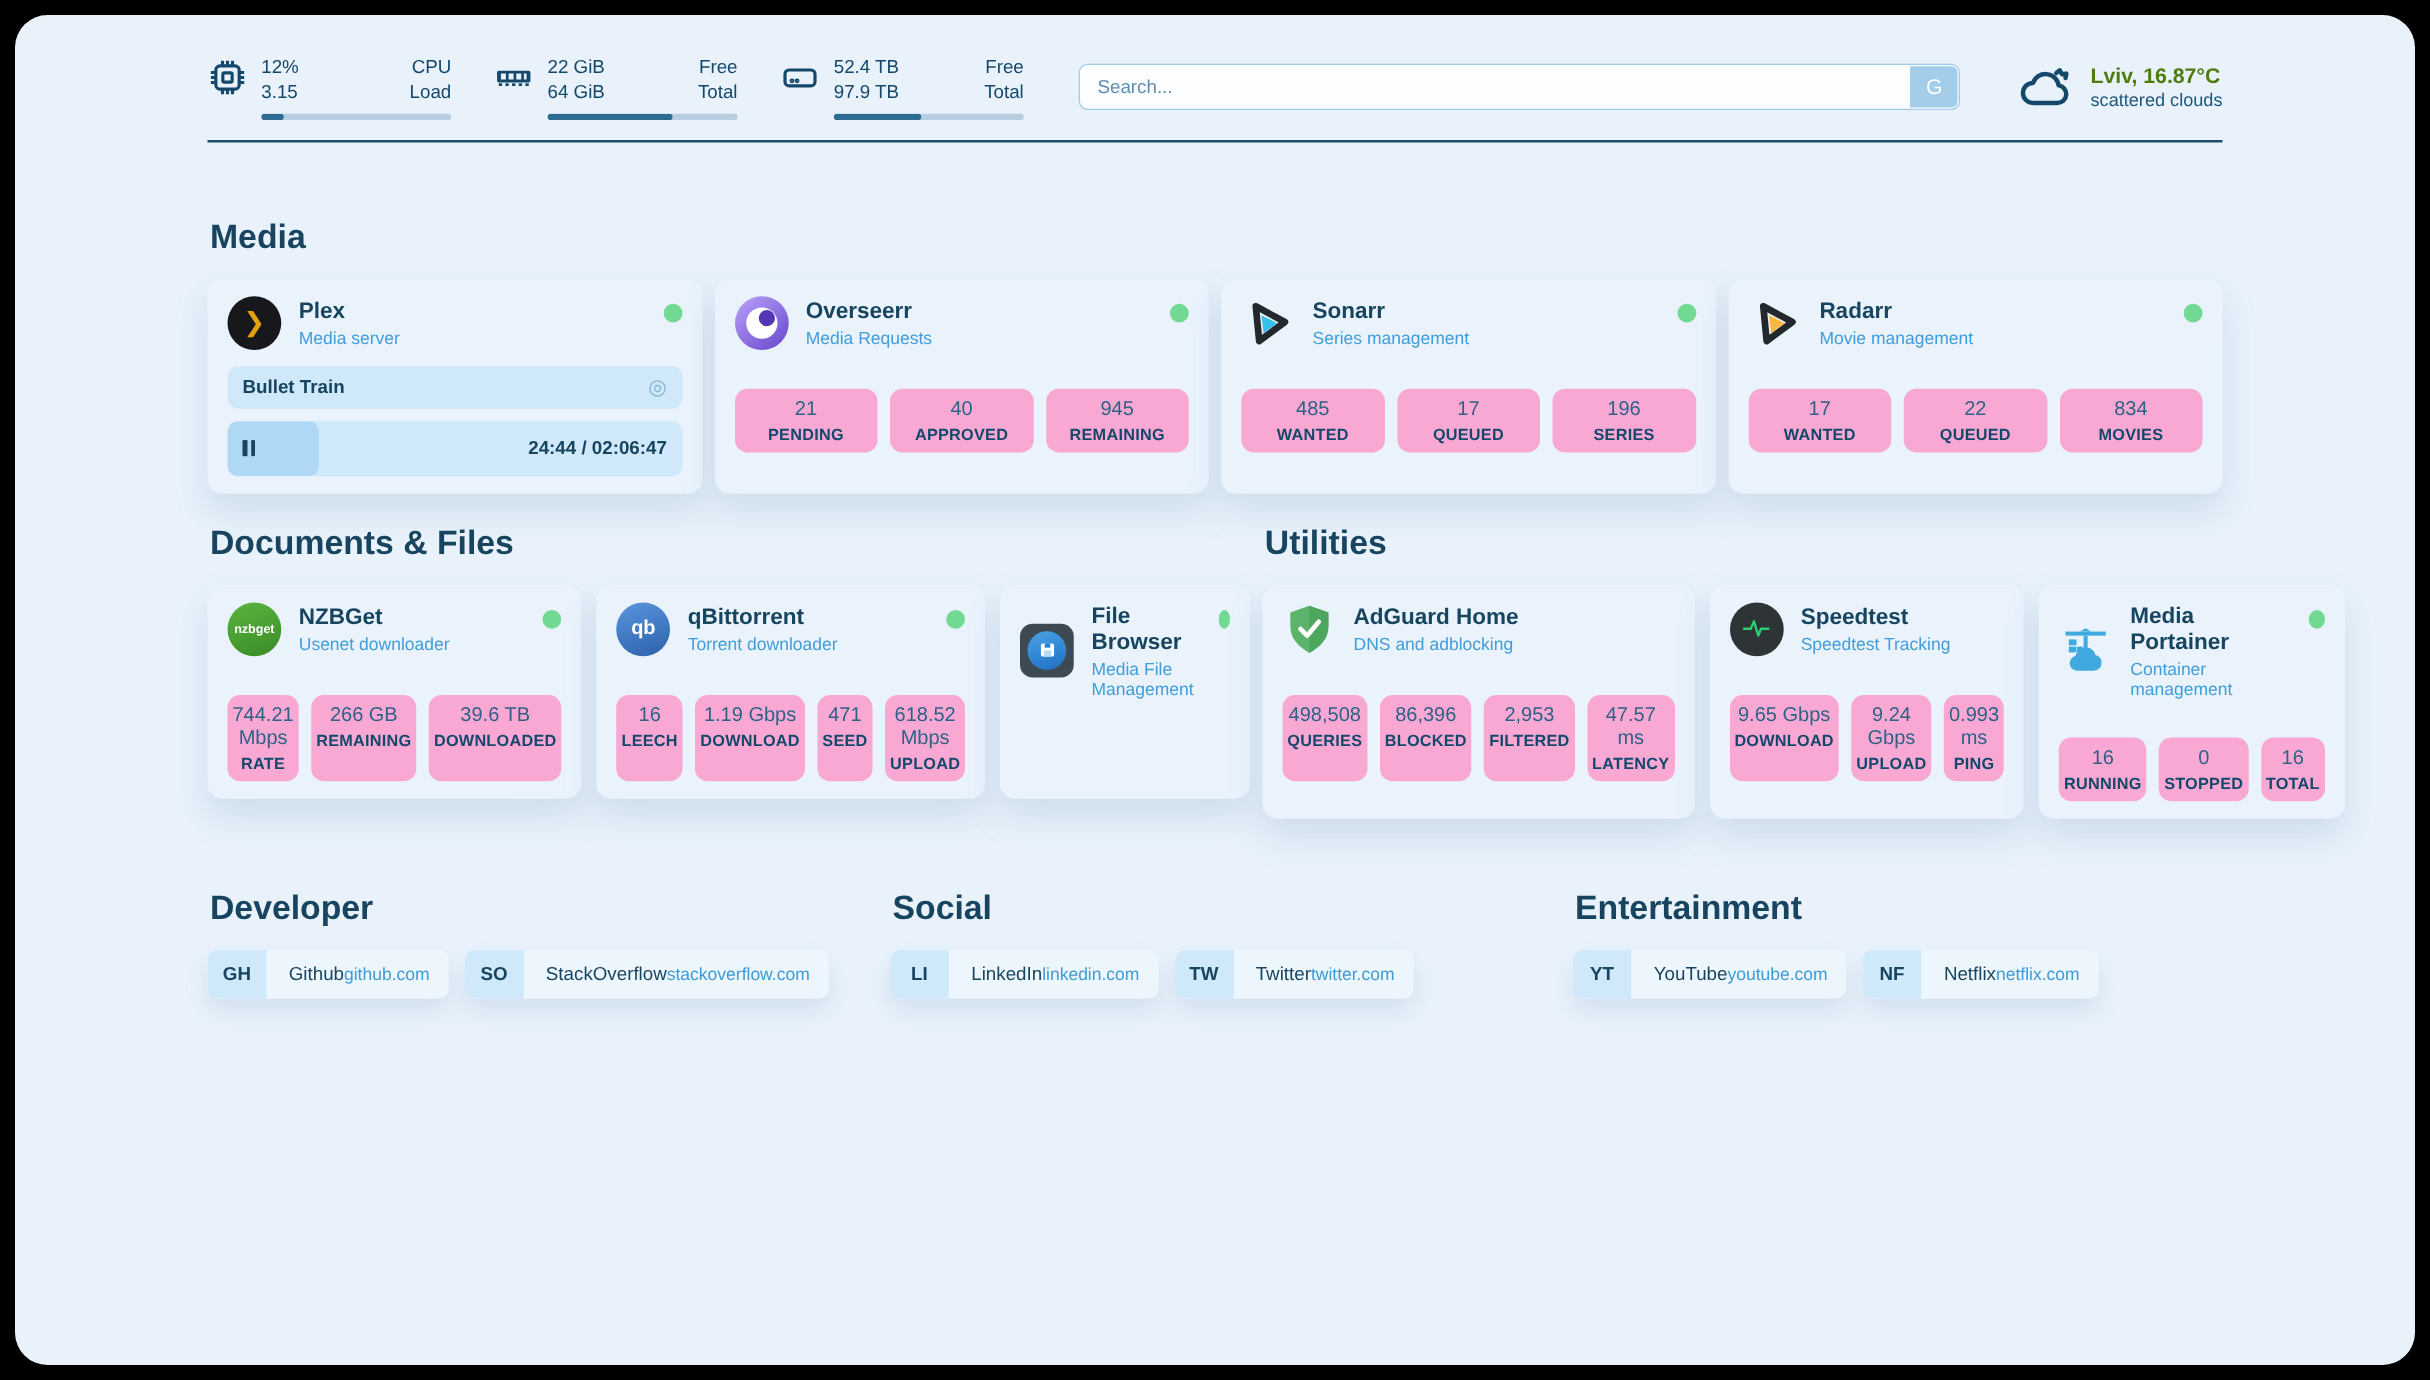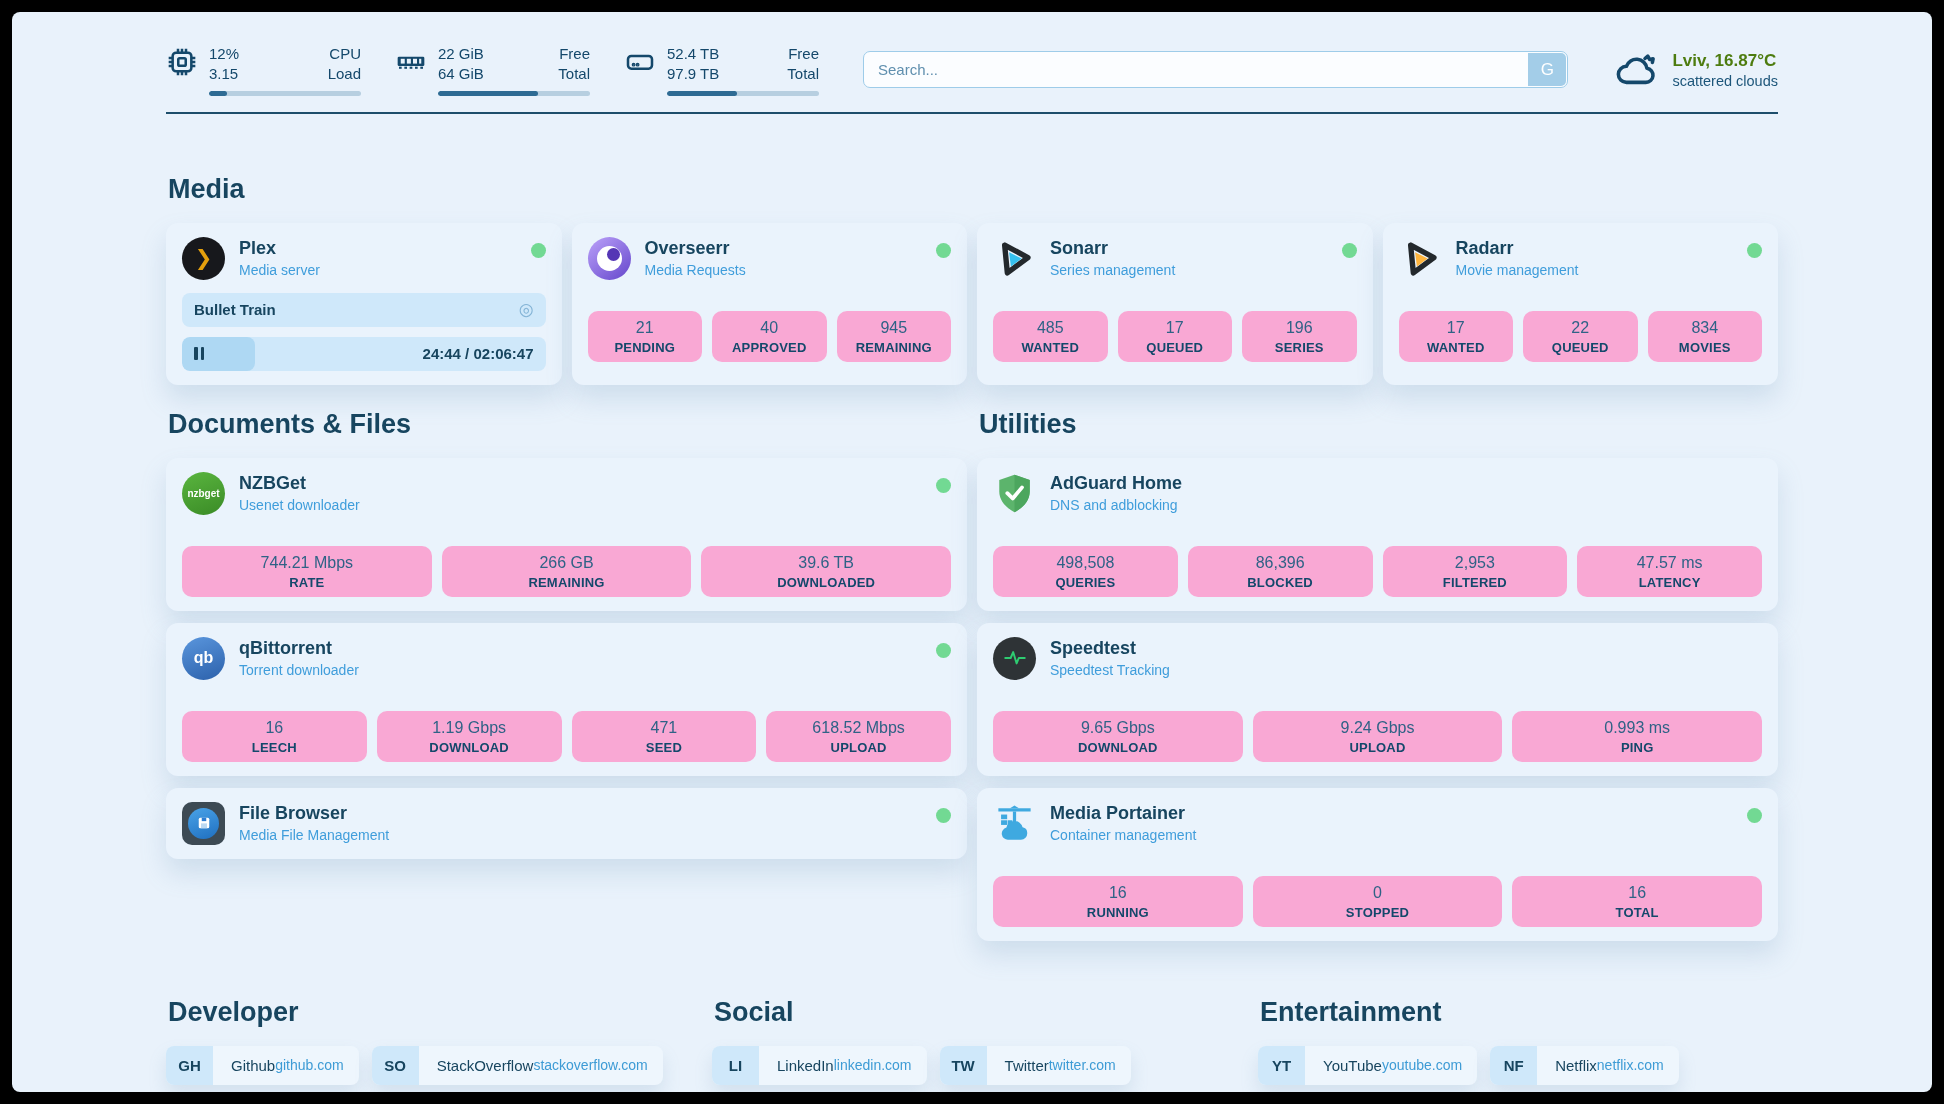--- a/index.html
+++ b/index.html
@@ -1,17 +1,17 @@
 <!DOCTYPE html>
 <html><head>
 <meta charset="utf-8">
 <style>
   * { margin:0; padding:0; box-sizing:border-box; }
   html,body { width:1944px; height:1104px; background:#000; font-family:"Liberation Sans","DejaVu Sans",sans-serif; }
-  .page { position:absolute; inset:12px; background:#e9f2fb; border-radius:8px; overflow:hidden; }
+  .page { position:absolute; inset:12px; background:#e9f2fb; border-radius:26px; overflow:hidden; }
   .content { width:1612px; margin:0 auto; }
 
   
   .topbar { display:flex; align-items:center; padding-top:32px; }
   .syswidget { display:flex; align-items:flex-start; gap:11px; margin-right:34px; }
   .sys-icon { width:32px; height:32px; color:#14486b; margin-top:2px; }
   .sys-body { width:152px; }
   .sys-grid { display:flex; justify-content:space-between; font-size:15px; color:#14486b; line-height:1.32; }
   .sys-col2 { text-align:right; }
   .bar { height:5px; border-radius:3px; background:#b7cfe0; margin-top:7px; position:relative; overflow:hidden; }
@@ -59,30 +59,30 @@
   .nzbget-bg { background:linear-gradient(160deg,#5ab53f,#3a8b26); color:#fff; font-size:10px; font-weight:700; }
   .qb-bg { background:linear-gradient(160deg,#5a96dd,#2c61ab); color:#fff; font-size:16px; font-weight:600; }
   .speedtest-bg { background:#2e3336; }
   .fb-square { width:43px; height:43px; border-radius:10px; background:#3d4a54; display:flex; align-items:center; justify-content:center; }
   .fb-circle { width:31px; height:31px; border-radius:50%; background:linear-gradient(160deg,#4aa3e8,#1f6fc0); display:flex; align-items:center; justify-content:center; }
 
   
   .media-row { background:#cfe8fa; border-radius:8px; height:34px; display:flex; align-items:center;
     padding:0 12px; margin-top:13px; font-size:15px; font-weight:600; color:#17455f; }
   .cast-icon { margin-left:auto; color:#84b4d6; font-size:17px; line-height:1; }
-  .progress-row { position:relative; background:#cfe8fa; border-radius:8px; height:34px; margin-top:10px;
+  .progress-row { position:relative; background:#cfe8fa; border-radius:8px; height:44px; margin-top:10px;
     display:flex; align-items:center; overflow:hidden; }
   .progress-fill { position:absolute; left:0; top:0; bottom:0; background:#aed8f3; border-radius:8px; }
   .pause-icon { position:relative; margin-left:12px; display:flex; gap:3px; }
   .pause-icon i { display:block; width:3.5px; height:13px; background:#17455f; border-radius:1px; }
   .plex-time { margin-left:auto; margin-right:12px; position:relative; font-size:15px; font-weight:600; color:#17455f; }
 
   
   .two-col { display:grid; grid-template-columns:1fr 1fr; gap:10px; margin-top:24px; align-items:start; }
-  .col-stack { display:flex; flex-direction:column; gap:12px; }
+  .col-stack { display:flex; flex-direction:row; gap:12px; }
 
   
   .bookmarks { display:grid; grid-template-columns:repeat(3,1fr); gap:26px; margin-top:56px; padding-bottom:40px; }
   .bm-list { display:flex; flex-direction:row; gap:13px; }
   .bm-row { display:flex; align-items:center; height:39px; background:#eef6fd; border-radius:8px;
     box-shadow:0 10px 18px rgba(110,150,185,.18); overflow:hidden; cursor:pointer; }
   .bm-abbr { width:47px; align-self:stretch; background:#cfe8fa; display:flex; align-items:center; justify-content:center;
     font-weight:600; font-size:15px; color:#17455f; }
   .bm-name { margin-left:18px; font-size:15px; color:#17455f; }
   .bm-url { margin-left:auto; margin-right:15px; font-size:14px; color:#3d9bd5; }

